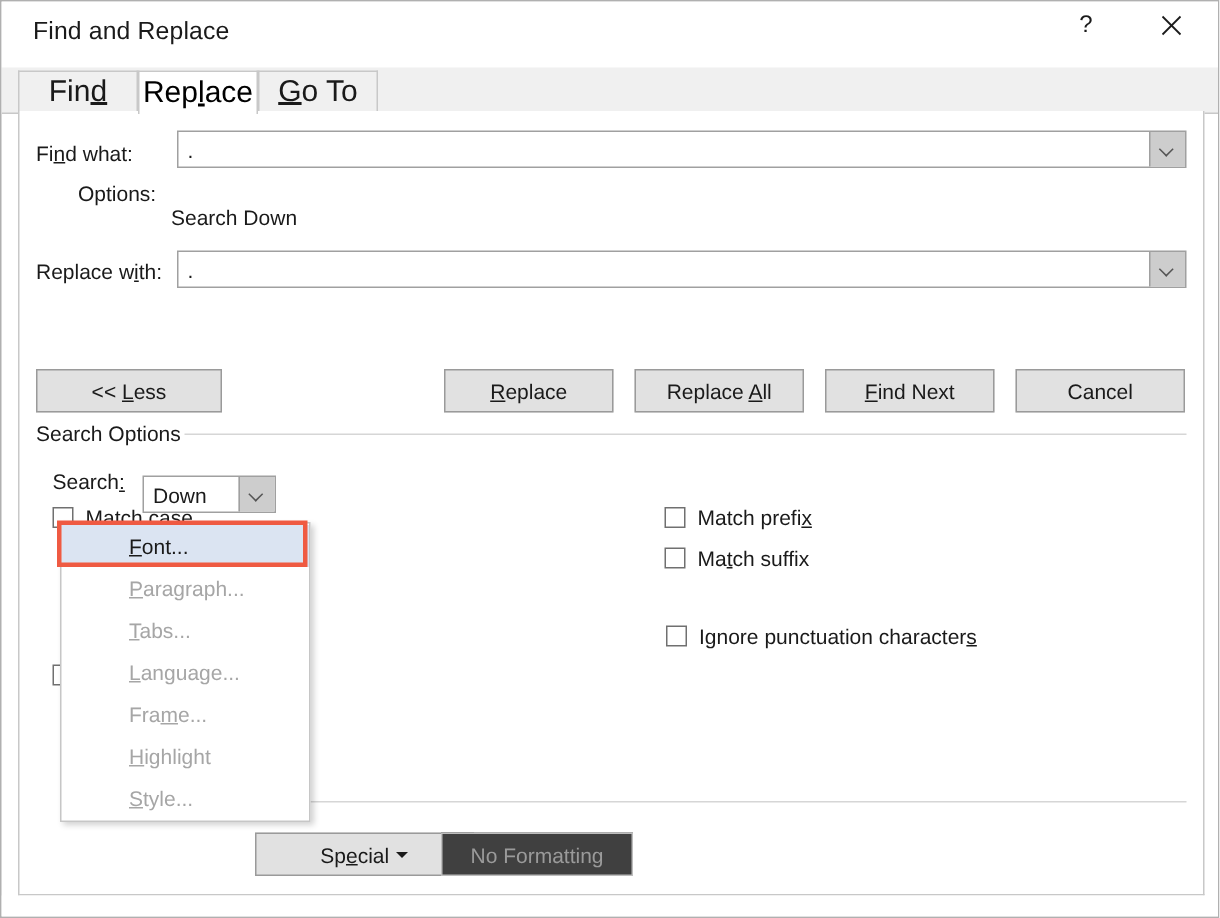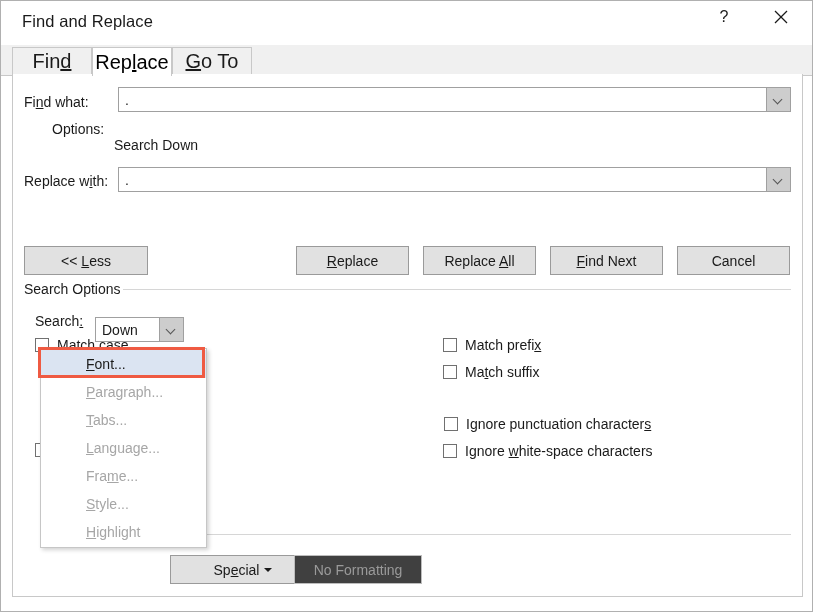--- a/index.html
+++ b/index.html
@@ -374,24 +374,20 @@
       <span>Match prefi<span class="u">x</span></span>
     </div>
     <div class="cbrow" style="left:430px; top:290px;">
       <span class="cbox"></span>
       <span>Ma<span class="u">t</span>ch suffix</span>
     </div>
     <div class="cbrow" style="left:431px; top:342px;">
       <span class="cbox"></span>
       <span>Ignore punctuation character<span class="u">s</span></span>
     </div>
-    <div class="cbrow" style="left:430px; top:369px;">
-      <span class="cbox"></span>
-      <span>Ignore <span class="u">w</span>hite-space characters</span>
-    </div>
 
     <div class="grouplabel" style="left:26px; top:452px;">Re</div>
     <div class="groupline" style="left:46px; top:460px; width:732px;"></div>
 
     <div class="btn" style="left:157px; top:481px; width:146px;">
       <span>Sp<span class="u">e</span>cial</span>
       <span class="caret"></span>
     </div>
     <div class="btn disabled" style="left:281px; top:481px; width:128px;">
       <span>No Formatting</span>
@@ -409,21 +405,21 @@
     <div class="menu-item">
       <span><span class="u">T</span>abs...</span>
     </div>
     <div class="menu-item">
       <span><span class="u">L</span>anguage...</span>
     </div>
     <div class="menu-item">
       <span>Fra<span class="u">m</span>e...</span>
     </div>
     <div class="menu-item">
+      <span><span class="u">H</span>ighlight</span>
+    </div>
+    <div class="menu-item">
       <span><span class="u">S</span>tyle...</span>
-    </div>
-    <div class="menu-item">
-      <span><span class="u">H</span>ighlight</span>
     </div>
   </div>
 
   <div class="bottom-strip"></div>
 </div>
 
 </body></html>

